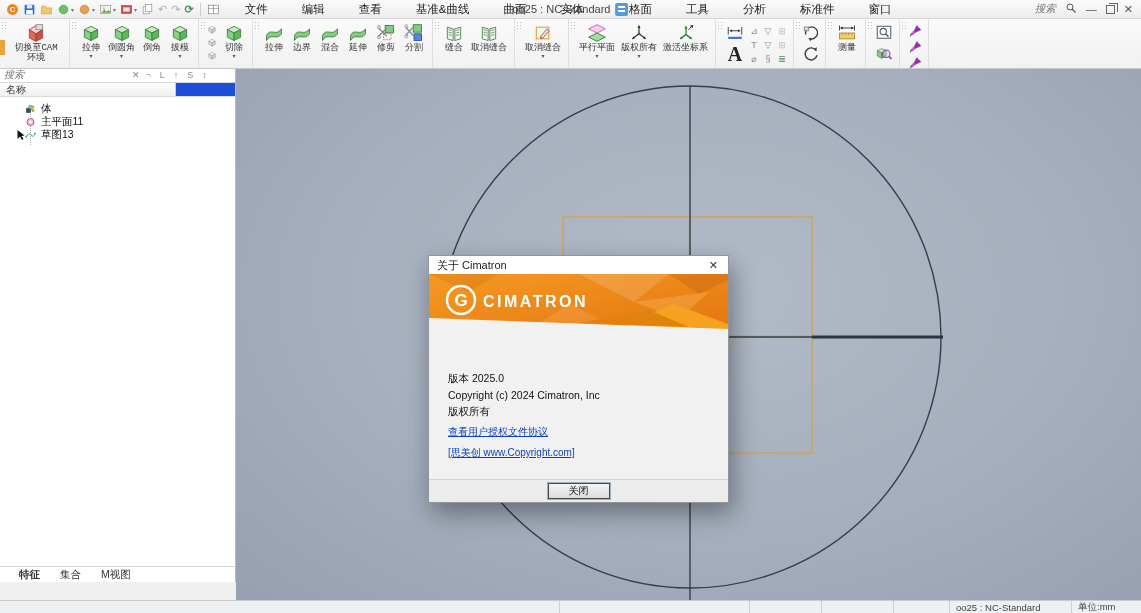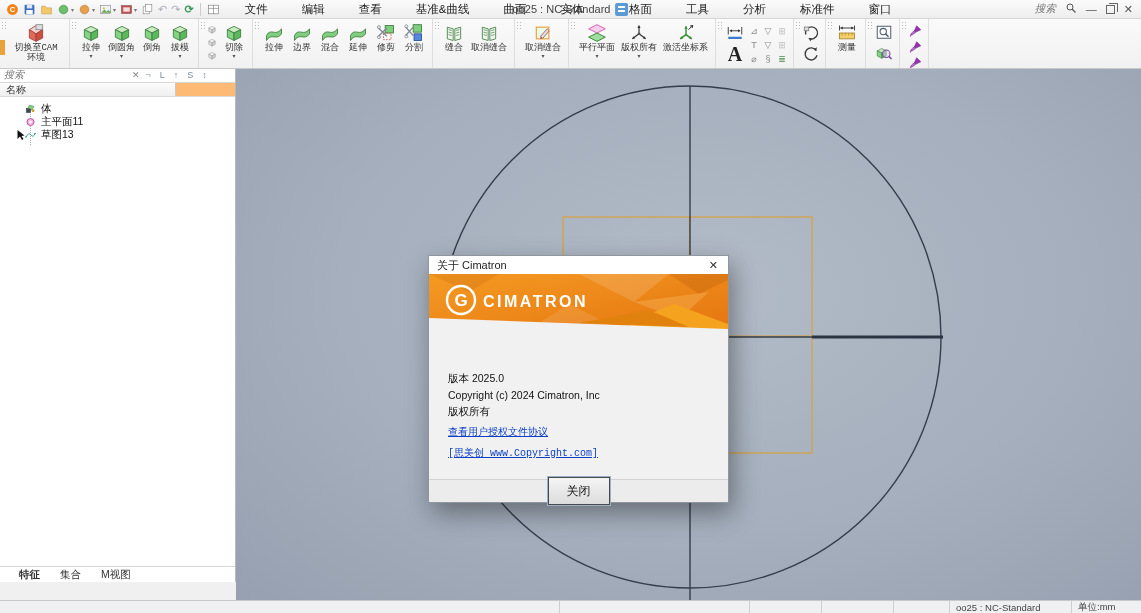--- a/index.html
+++ b/index.html
@@ -48,21 +48,21 @@
   .bigA { font-size:20px; font-weight:bold; color:#222; line-height:20px; font-family:"Liberation Serif",serif; }
 
   
   .leftpanel { position:absolute; top:51px; left:0; width:236px; height:531px; background:#f2f2f2; border-right:1px solid #b9b9b9; display:flex; flex-direction:column; z-index:10; }
   .lp-header { height:16px; background:linear-gradient(#f3f4f6,#e4e6ea); border-bottom:1px solid #d0d0d0; display:flex; align-items:center; font-size:11px; padding:0 4px; color:#333; }
   .lp-header .sp { margin-left:auto; display:flex; gap:7px; color:#555; font-size:10px; }
   .lp-search { height:16px; display:flex; align-items:center; background:#fff; border-bottom:1px solid #d8d8d8; }
   .lp-search input { width:128px; border:none; outline:none; font-size:10px; font-style:italic; color:#888; padding:0 4px; font-family:"Liberation Sans",sans-serif; background:transparent; }
   .lp-search .clr { color:#888; font-size:9px; padding:0 4px; }
   .lp-filters { display:flex; gap:9px; color:#7d8da0; font-size:9px; padding-left:2px; }
-  .lp-colhead { height:14px; background:#fdba74; border-bottom:1px solid #dadada; display:flex; }
+  .lp-colhead { height:14px; background:#1d4ed8; border-bottom:1px solid #dadada; display:flex; }
   .lp-colhead .col { width:176px; background:linear-gradient(#fcfcfc,#efefef); border-right:1px solid #c9c9c9; font-size:10px; color:#333; padding:0 6px; line-height:13px; }
   .lp-tree { flex:1; background:#fff; padding-top:5px; position:relative; }
   .guide { position:absolute; left:30px; top:10px; height:38px; border-left:1px dotted #aaa; }
   .titem { display:flex; align-items:center; gap:4px; height:13px; padding-left:24px; font-size:10.5px; color:#111; position:relative; }
   .titem svg { width:13px; height:12px; flex:none; }
   .cursor-arrow { position:absolute; left:14px; top:1px; width:9px; height:11px; }
   .lp-tabs { height:16px; background:#fff; border-top:1px solid #d4d4d4; display:flex; align-items:center; gap:2px; padding-left:10px; font-size:10.5px; color:#333; }
   .lp-tab { padding:0 9px; }
   .lp-tab.active { font-weight:bold; }
 
@@ -74,23 +74,23 @@
   
   .dialog { position:absolute; left:428px; top:255px; width:301px; height:248px; background:#f1f1f1;
     border:1px solid #90969e; box-shadow:4px 10px 24px rgba(0,0,0,0.38); z-index:40; display:flex; flex-direction:column; }
   .dlg-title { height:18px; background:#fff; display:flex; align-items:center; padding:0 8px; font-size:11px; color:#222; flex:none; }
   .dlg-x { margin-left:auto; font-size:11px; color:#333; padding:0 2px; }
   .dlg-banner { height:62px; flex:none; position:relative; }
   .dlg-body { flex:1; padding:36px 0 0 19px; font-size:10.5px; color:#111; }
   .dline { margin-bottom:5.5px; height:11px; display:flex; }
   .dline .plabel { width:100px; }
   .dlink { color:#0c3fc4; text-decoration:underline; font-size:10px; }
-  .dlink-row { margin-top:9px; height:12px;font-family:Liberation Mono, monospace; }
+  .dlink-row { margin-top:9px; height:12px; }
   .dlg-footer { height:23px; flex:none; background:#ececec; border-top:1px solid #d2d2d2; display:flex; align-items:center; justify-content:center; }
-  .close-btn { width:62px; height:28px; font-size:12px; font-family:"Liberation Sans",sans-serif;
+  .close-btn { width:62px; height:16px; font-size:10px; font-family:"Liberation Sans",sans-serif;
     background:linear-gradient(#f4f4f4,#dcdcdc); border:1px solid #4a4a4a; outline:1px solid #9ab0c8; color:#111; }
 
   
   .statusbar { position:absolute; left:0; top:600px; width:1141px; height:13px; background:#eef0f2; border-top:1px solid #c9c9c9; display:flex; font-size:9.5px; color:#444; z-index:30; }
   .sseg { border-right:1px solid #cfcfcf; height:100%; display:flex; align-items:center; padding:0 6px; }
 </style>
 </head>
 <body>
 
 <svg width="0" height="0" style="position:absolute">

